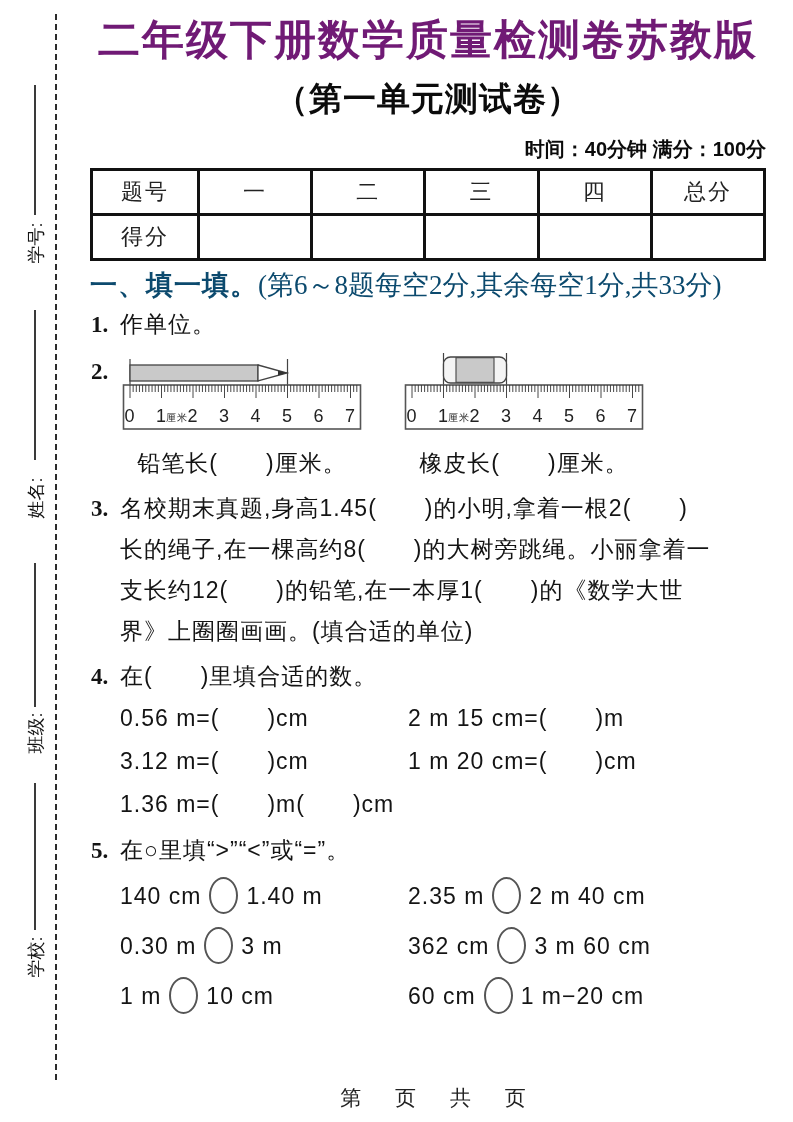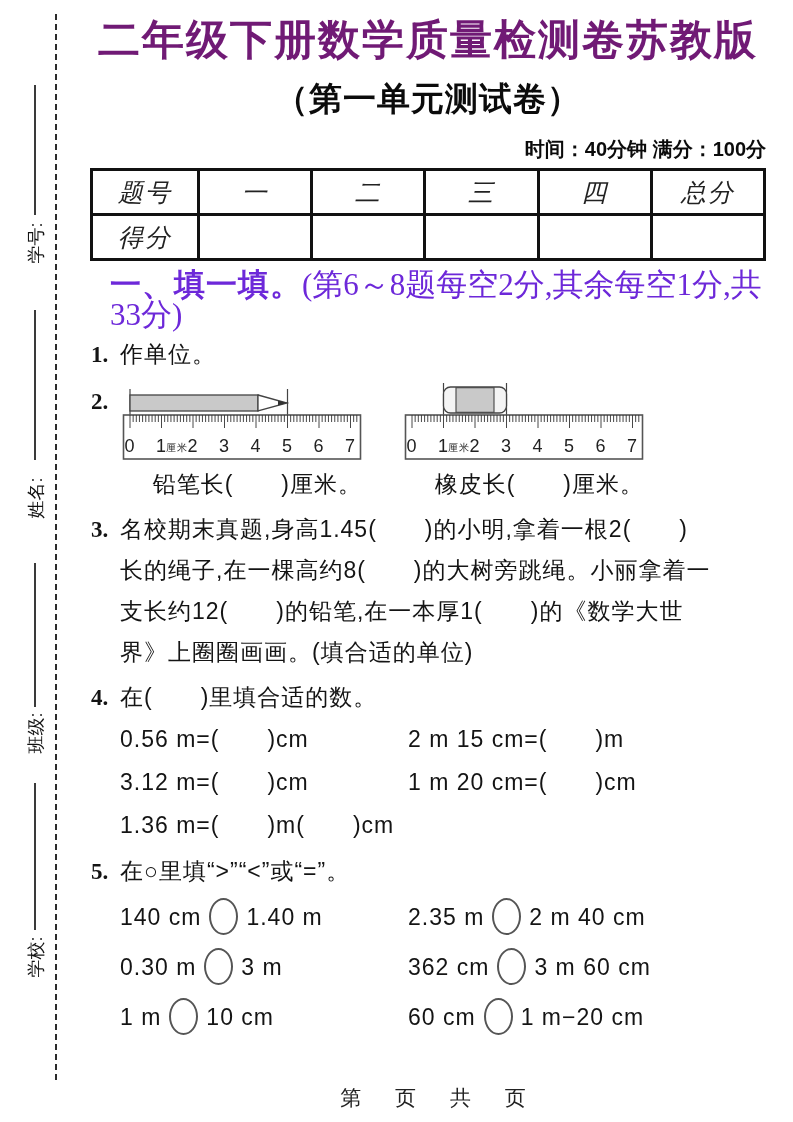--- a/index.html
+++ b/index.html
@@ -16,41 +16,41 @@
   
   .content{position:absolute;left:90px;top:0;width:676px;}
   .title{margin-top:14px;text-align:center;font-size:42px;font-weight:900;
     letter-spacing:2px;line-height:52px;color:#701a75;}
   .subtitle{margin-top:12px;text-align:center;font-size:33px;font-weight:900;
     letter-spacing:1px;line-height:42px;color:#0b0b0b;}
   .meta{margin-top:16px;text-align:right;font-size:20px;font-weight:700;color:#0b0b0b;}
   
   table.score{width:100%;border-collapse:collapse;margin-top:5px;table-layout:fixed;}
   table.score td{border:3px solid #111;height:40px;text-align:center;
-    font-size:25px;color:#222;letter-spacing:2px;font-style:italic;}
+    font-size:22px;color:#222;letter-spacing:2px;}
   table.score td.first{width:102px;}
   
-  .section-head{margin-top:9px;font-size:31px;line-height:30px;color:#6d28d9;margin-left:20px;}
+  .section-head{margin-top:9px;font-size:27px;line-height:30px;color:#0c4a6e;}
   .section-head .bold{font-weight:900;letter-spacing:1px;}
   .section-head .note{font-family:"Liberation Serif",serif;font-weight:400;}
   .question{position:relative;padding-left:30px;font-size:23px;line-height:41px;
     letter-spacing:1px;color:#141414;margin-top:4px;}
   .qnum{position:absolute;left:1px;top:0;font-weight:700;
     font-family:"Liberation Serif",serif;letter-spacing:0;}
   .grid2{display:grid;grid-template-columns:288px auto;}
   .q4row{line-height:43px;}
   .q5row{line-height:50px;}
   .circle{display:inline-block;width:25px;height:33px;border:2px solid #555;
     border-radius:50%;vertical-align:-10px;margin:0 8px;background:#fff;}
   
   .figures{display:flex;margin:6px 0 0 2px;}
   .figure{width:240px;}
   .figure + .figure{margin-left:42px;}
   .figure svg{display:block;width:240px;height:80px;}
-  .fig-caption{text-align:right;font-size:23px;letter-spacing:1px;margin-top:3px;}
+  .fig-caption{text-align:center;font-size:23px;letter-spacing:1px;margin-top:12px;}
   .ruler-num{font-size:18px;fill:#222;font-family:"Liberation Sans",sans-serif;}
   .ruler-cm{font-size:10px;fill:#222;}
   
   .footer{position:absolute;left:102px;width:676px;top:1084px;text-align:center;
     font-size:21px;letter-spacing:14px;color:#222;}
 </style>
 </head>
 <body>
 
 <div class="dashed-line"></div>

